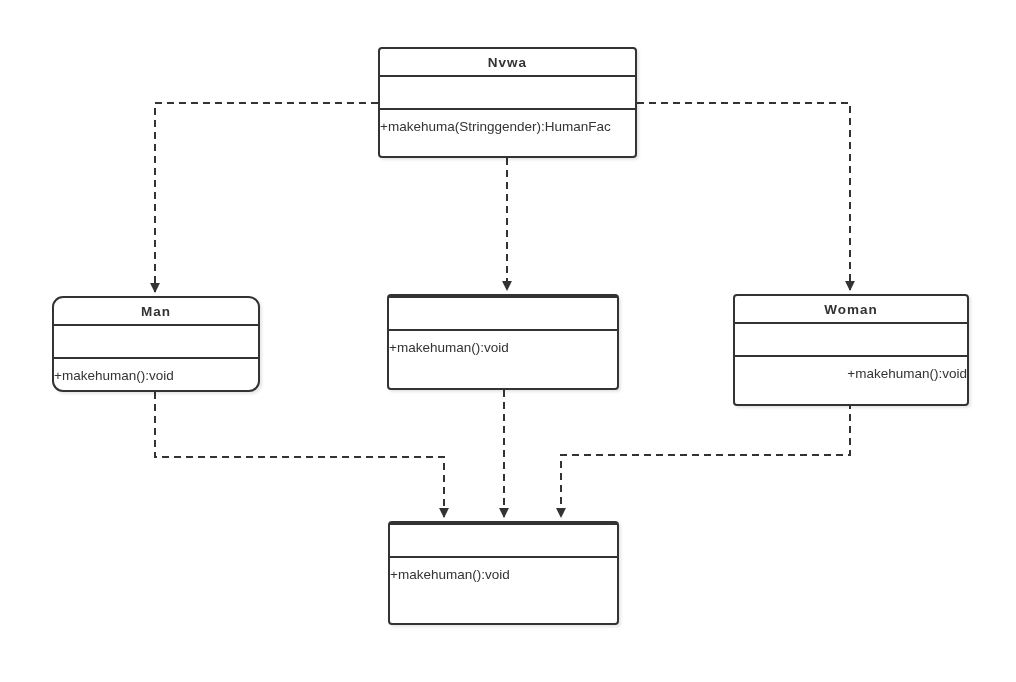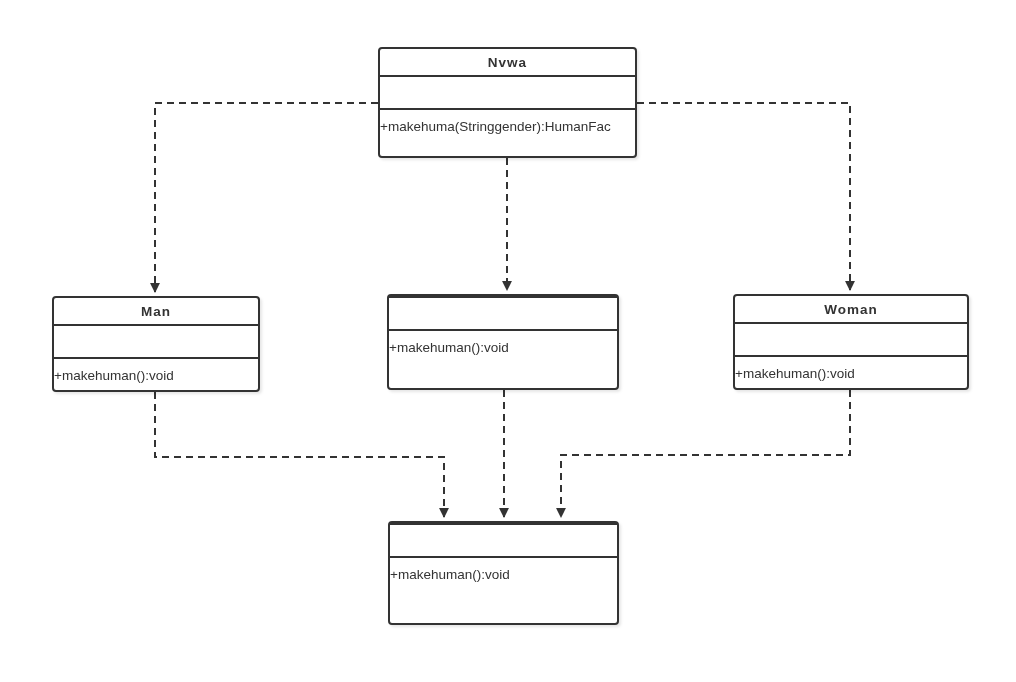--- a/index.html
+++ b/index.html
@@ -80,36 +80,36 @@
   </svg>
 
   <div class="class-box" style="left: 371px; top: 47px; width: 259px; height: 111px;">
     <div class="class-title">Nvwa</div>
     <div class="class-attrs"></div>
     <div class="class-methods">
       <span>+makehuma(Stringgender):HumanFac</span>
     </div>
   </div>
 
-  <div class="class-box" style="left: 45px; top: 296px; width: 208px; height: 96px;">
+  <div class="class-box" style="left: 45px; top: 296px; width: 208px; height: 96px; border-radius: 11px;">
     <div class="class-title">Man</div>
     <div class="class-attrs"></div>
     <div class="class-methods">
       <span>+makehuman():void</span>
     </div>
   </div>
 
   <div class="class-box" style="left: 380px; top: 294px; width: 232px; height: 96px;">
     <div class="class-attrs"></div>
     <div class="class-methods">
       <span>+makehuman():void</span>
     </div>
   </div>
 
-  <div class="class-box" style="left: 726px; top: 294px; width: 236px; height: 96px;">
+  <div class="class-box" style="left: 726px; top: 294px; width: 236px; height: 112px; text-align: right;">
     <div class="class-title">Woman</div>
     <div class="class-attrs"></div>
     <div class="class-methods">
       <span>+makehuman():void</span>
     </div>
   </div>
 
   <div class="class-box" style="left: 381px; top: 521px; width: 231px; height: 104px;">
     <div class="class-attrs"></div>
     <div class="class-methods">

